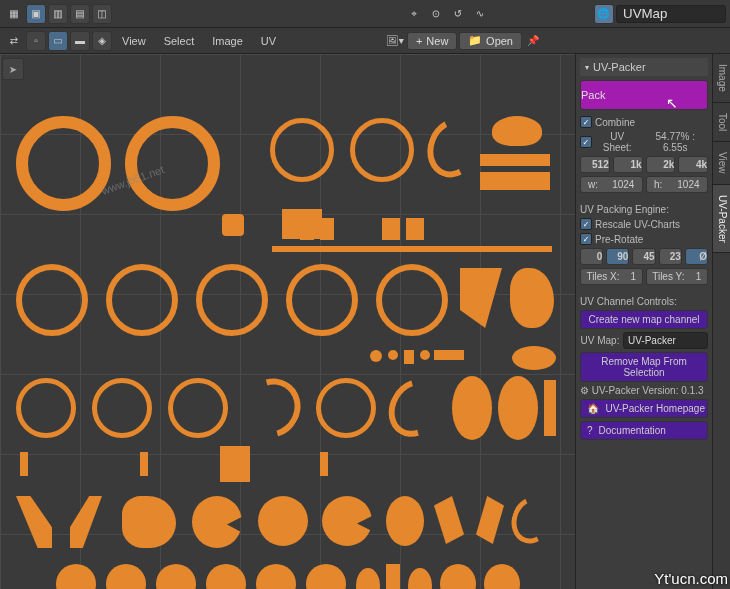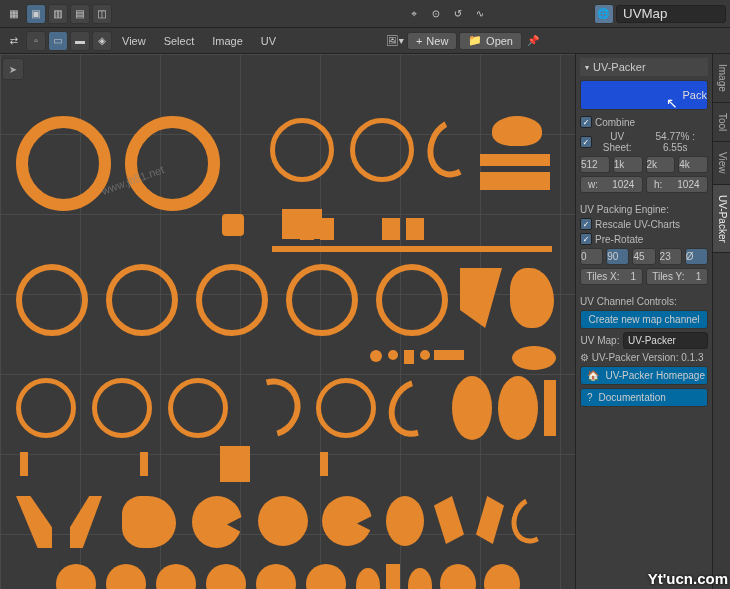--- a/index.html
+++ b/index.html
@@ -23,34 +23,34 @@
   .blob { position: absolute; background: #e5872c; border-radius: 50%; }
   .shape { position: absolute; background: #e5872c; }
   
   .side-tabs { width: 18px; background: #3a3a3a; border-left: 1px solid #222; display: flex; flex-direction: column; }
   .side-tab { writing-mode: vertical-rl; padding: 10px 2px; color: #aaa; cursor: pointer; font-size: 10px; border-bottom: 1px solid #222; }
   .side-tab.active { background: #4a4a4a; color: #eee; }
   
   .panel { width: 137px; background: #3d3d3d; border-left: 1px solid #222; padding: 4px; }
   .panel-header { background: #464646; padding: 3px 5px; margin-bottom: 4px; display: flex; align-items: center; gap: 4px; }
   .panel-header::before { content: "▾"; font-size: 8px; }
-  .big-btn { width: 100%; height: 30px; background: #1d4ed8; border: 1px solid #333; border-radius: 3px; color: #ddd; display: flex; align-items: center; justify-content: flex-end; margin-bottom: 6px; cursor: pointer; position: relative; }
+  .big-btn { width: 100%; height: 30px; background: #a21caf; border: 1px solid #333; border-radius: 3px; color: #ddd; display: flex; align-items: center; justify-content: flex-start; margin-bottom: 6px; cursor: pointer; position: relative; }
   .row { display: flex; align-items: center; gap: 3px; margin-bottom: 3px; }
   .chk { width: 12px; height: 12px; background: #4a6b8a; border: 1px solid #222; border-radius: 2px; display: flex; align-items: center; justify-content: center; font-size: 8px; color: #fff; cursor: pointer; }
-  .num-btn { flex: 1; background: #555; border: 1px solid #333; border-radius: 3px; text-align: left; padding: 2px 0; font-size: 10px; cursor: pointer; }
+  .num-btn { flex: 1; background: #555; border: 1px solid #333; border-radius: 3px; text-align: right; padding: 2px 0; font-size: 10px; cursor: pointer; font-weight: bold; }
   .num-btn.active { background: #4a6b8a; }
   .num-field { flex: 1; background: #555; border: 1px solid #333; border-radius: 3px; text-align: center; padding: 2px 0; font-size: 10px; display: flex; justify-content: space-around; }
   .lbl { font-size: 10px; color: #bbb; text-align: center; }
   .select { width: 100%; background: #333; border: 1px solid #222; color: #ddd; padding: 2px 4px; border-radius: 3px; font-size: 10px; }
   .text-input { width: 100%; background: #2a2a2a; border: 1px solid #222; color: #ddd; padding: 2px 4px; border-radius: 3px; font-size: 10px; }
-  .wide-btn { width: 100%; background: #0369a1; border: 1px solid #333; border-radius: 3px; padding: 3px 0; text-align: center; font-size: 10px; margin-bottom: 3px; cursor: pointer; }
+  .wide-btn { width: 100%; background: #4c1d95; border: 1px solid #333; border-radius: 3px; padding: 3px 0; text-align: center; font-size: 10px; margin-bottom: 3px; cursor: pointer; }
   .section-gap { height: 8px; }
   
   .watermark-left { position: absolute; left: 100px; top: 120px; color: #888; font-size: 11px; transform: rotate(-20deg); opacity: .6; }
-  .watermark-right { position: absolute; right: 2px; bottom: 2px; color: #fff; font-size: 15px; font-weight: bold; text-shadow: 0 0 3px #000; }
+  .watermark-right { position: absolute; right: 2px; bottom: 2px; color: #fff; font-size: 15px; font-weight: normal; text-shadow: 0 0 3px #000; }
   .cursor { position: absolute; left: 666px; top: 95px; font-size: 14px; color: #fff; }
   
   .toolshelf { position: absolute; left: 0; top: 2px; width: 26px; display: flex; flex-direction: column; gap: 2px; padding: 2px; }
   .tool-btn { width: 22px; height: 22px; background: #444; border: 1px solid #333; border-radius: 3px; cursor: pointer; display:flex;align-items:center;justify-content:center;font-size:10px;color:#aaa; }
   
   .lane { position:absolute; background:#e5872c; height:10px; }
   .arc { position:absolute; border:6px solid #e5872c; border-radius:50%; border-left-color:transparent; border-bottom-color:transparent; }
 </style>
 </head>
 <body>
@@ -235,20 +235,21 @@
     </div>
     <div class="section-gap"></div>
     <div class="row">
         <span class="lbl">UV Channel Controls:</span>
       </div>
     <div class="wide-btn">Create new map channel</div>
     <div class="row">
         <span class="lbl" style="width:40px">UV Map:</span>
         <input class="text-input" style="flex: 1 1 0%;" value="UV-Packer">
       </div>
+    <div class="wide-btn">Remove Map From Selection</div>
     <div class="row">
         <span class="lbl">⚙ <span>UV-Packer Version: 0.1.3</span></span>
       </div>
     <div class="wide-btn" style="display:flex;align-items:center;gap:6px;justify-content:flex-start;padding-left:6px">
         <span>🏠</span>
         <span>UV-Packer Homepage</span>
       </div>
     <div class="wide-btn" style="display:flex;align-items:center;gap:6px;justify-content:flex-start;padding-left:6px">
         <span>?</span>
         <span>Documentation</span>

